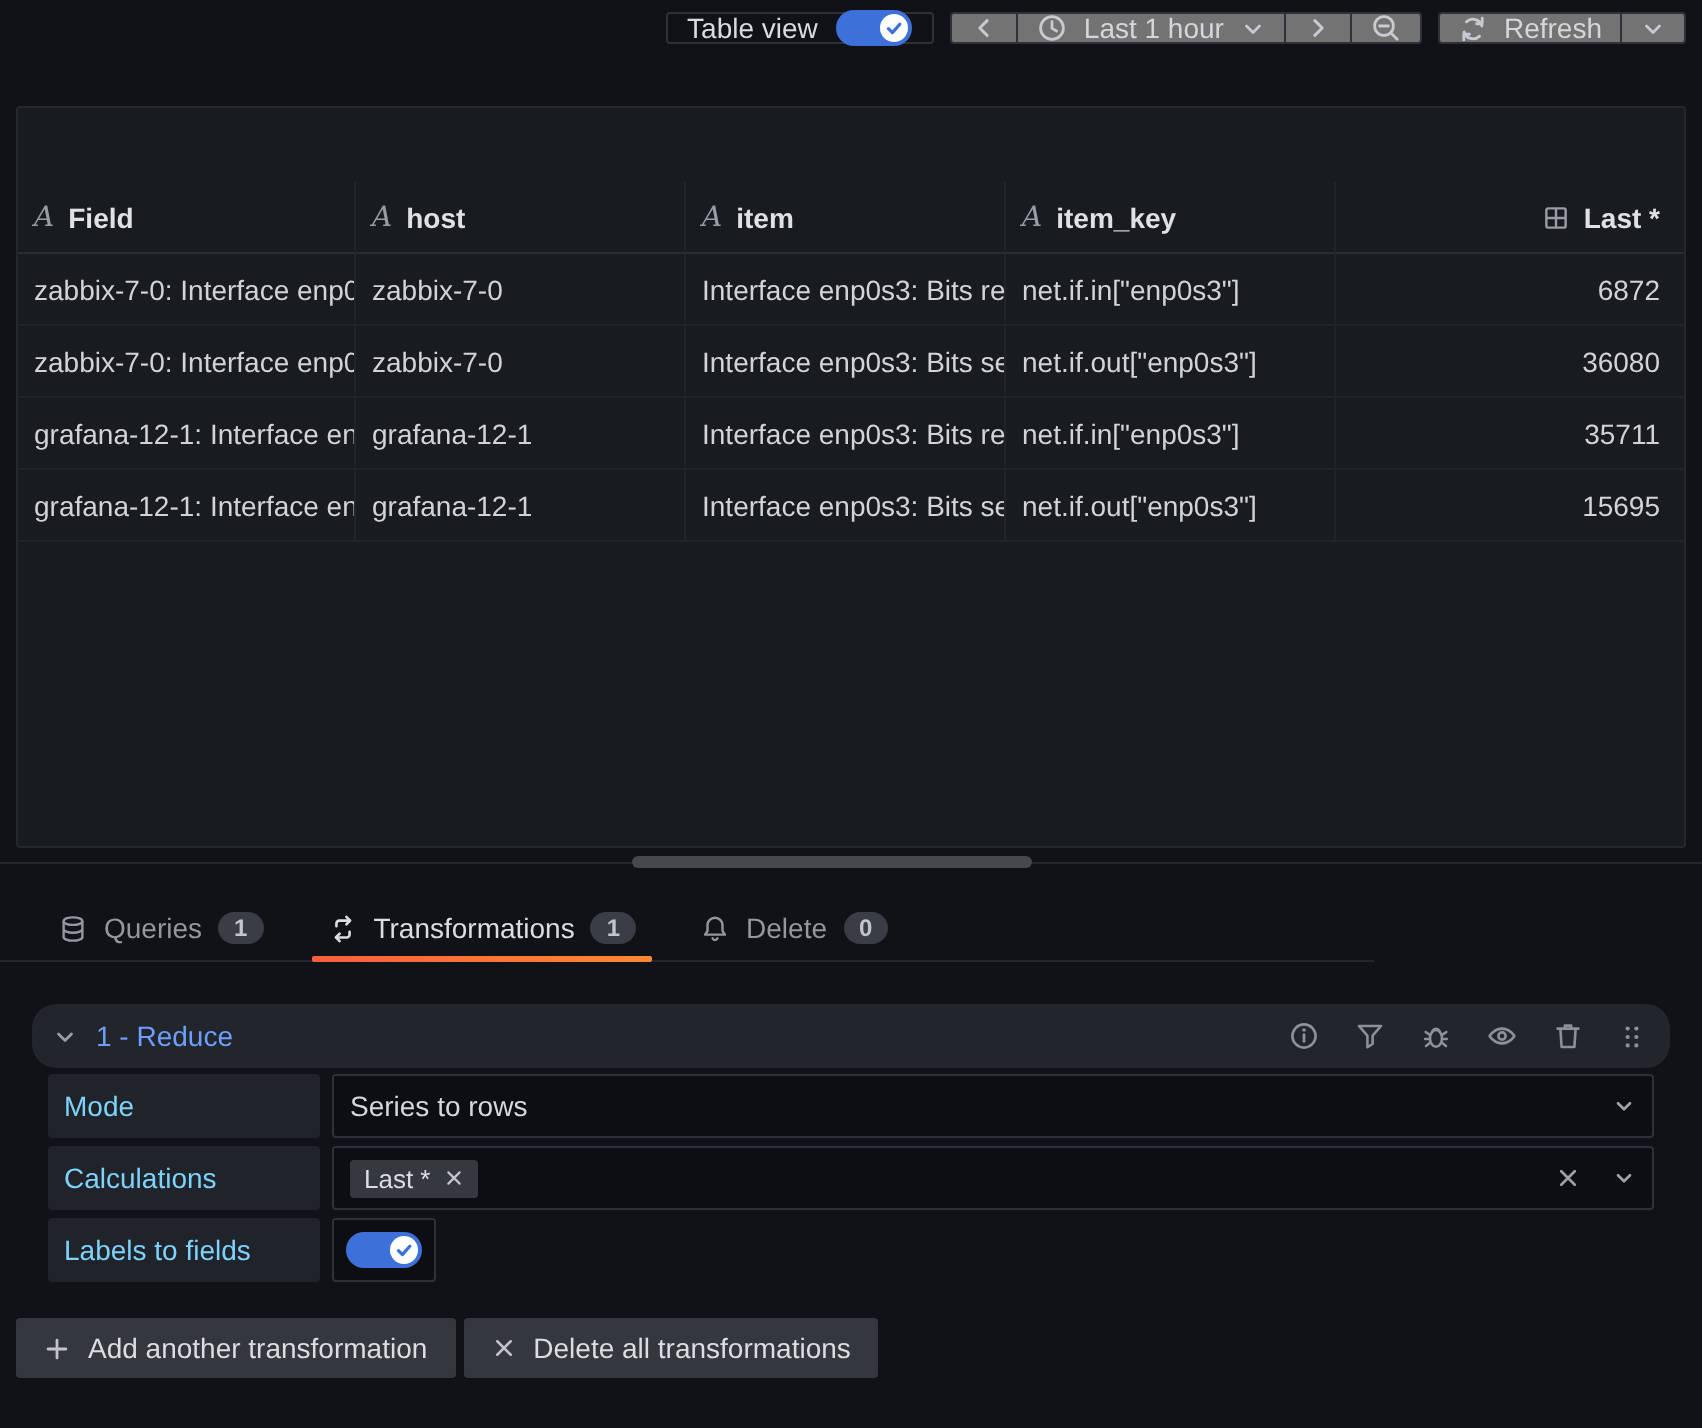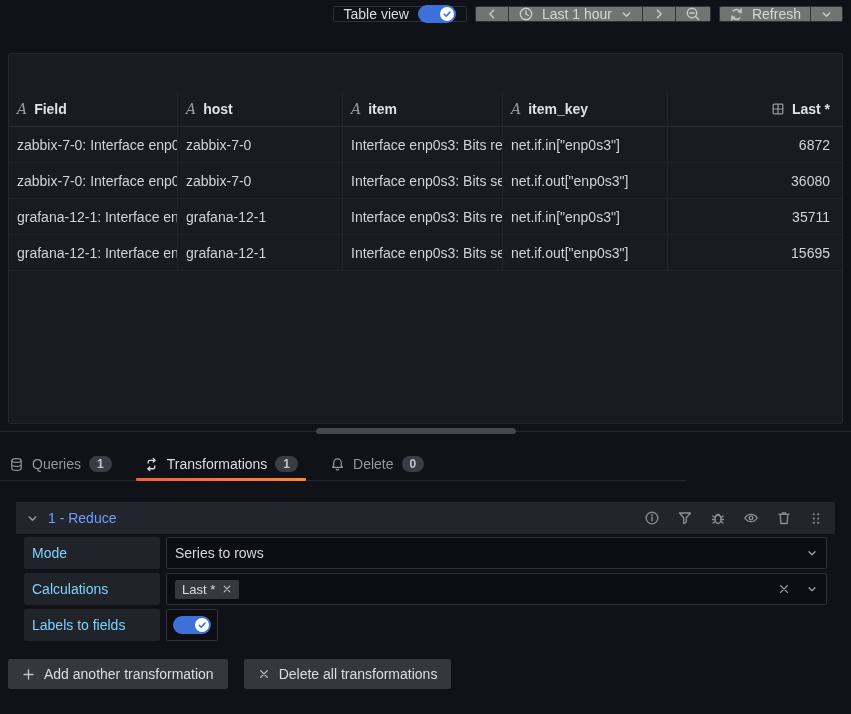--- a/index.html
+++ b/index.html
@@ -32,45 +32,45 @@
   .t-cell:last-child { border-right:none; justify-content:flex-end; padding-right:12px; }
   .t-head .t-cell { font-weight:700; color:#e0e1e5; gap:7px; border-bottom:1px solid #2b2d34; }
   .str-icon { font-family:"DejaVu Serif", serif; font-style:italic; font-weight:400; color:#9a9ca4; font-size:14px; flex:0 0 auto; }
   .calc-icon { color:#9a9ca4; flex:0 0 auto; }
 
   
   .pane-divider { position:absolute; top:431px; left:0; width:851px; height:1px; background:#27282f; }
   .pane-handle { position:absolute; top:428px; left:316px; width:200px; height:6px; border-radius:3px; background:#45484f; cursor:row-resize; }
 
   
-  .tabs { position:absolute; top:448px; left:0; width:687px; height:33px; border-bottom:1px solid #24262d; display:flex; align-items:center; }
+  .tabs { position:absolute; top:448px; left:0; width:687px; height:33px; border-bottom:1px solid #24262d; display:flex; align-items:center; padding-left:20px; }
   .tab { position:relative; height:33px; display:flex; align-items:center; gap:8px; padding:0 9px; margin-right:14px; color:#95969e; font-size:14px; font-weight:500; cursor:pointer; }
   .tab.active { color:#dcdde1; }
   .tab.active::after { content:""; position:absolute; left:1px; right:1px; bottom:0; height:3px; border-radius:1px; background:linear-gradient(90deg,#f55f3e,#ff8833); }
   .badge { background:#3a3d45; color:#c4c5cb; font-size:12px; font-weight:600; border-radius:9px; padding:1px 8px; line-height:14px; }
 
   
   .tf-card { position:absolute; left:16px; top:502px; width:819px; }
-  .tf-header { height:32px; background:#22252b; display:flex; align-items:center; padding:0 10px; gap:9px; border-radius:0; }
+  .tf-header { height:32px; background:#22252b; display:flex; align-items:center; padding:0 10px; gap:9px; border-radius:12px; }
   .tf-collapse { color:#9b9da5; cursor:pointer; }
   .tf-title { color:#6e9fff; font-size:14px; font-weight:500; cursor:pointer; }
   .tf-actions { margin-left:auto; display:flex; gap:17px; align-items:center; padding-right:2px; color:#8e9097; }
   .tf-actions > span { cursor:pointer; }
   .tf-row { display:flex; margin-top:4px; height:32px; }
   .tf-row.first { margin-top:3px; }
   .tf-label { width:136px; flex:0 0 auto; background:#202329; display:flex; align-items:center; padding:0 8px; font-size:14px; color:#7dd3fc; margin-left:8px; border-radius:2px; white-space:nowrap; }
   .tf-input { flex:1; margin-left:6px; margin-right:8px; background:#0d0e13; border:1px solid #2e3138; border-radius:2px; display:flex; align-items:center; padding:0 8px; color:#d6d7db; font-size:14px; gap:16px; }
   .tf-input .spacer { flex:1; }
   .sel-caret, .sel-clear { color:#9da0a8; cursor:pointer; }
   .chip { background:#35383f; border-radius:2px; padding:2px 7px; display:flex; align-items:center; gap:7px; font-size:13px; color:#dcdde1; }
   .chip .x { color:#c4c5cb; cursor:pointer; }
   .tf-switchbox { margin-left:6px; width:52px; height:32px; border:1px solid #2e3138; background:#0d0e13; border-radius:2px; display:flex; align-items:center; justify-content:center; }
 
   
-  .tf-buttons { position:absolute; left:8px; top:659px; display:flex; gap:16px;border-radius:13px; }
+  .tf-buttons { position:absolute; left:8px; top:659px; display:flex; gap:4px;border-radius:13px; }
   .sec-btn { height:30px; background:#34373d; border:none; border-radius:2px; color:#dcdde1; font-size:14px; font-weight:500; display:flex; align-items:center; gap:9px; padding:0 14px; cursor:pointer; font-family:"Liberation Sans", sans-serif; }
   .sec-btn .b-icn { color:#c4c5cb; }
 </style>
 </head>
 <body>
 
 <div class="topbar">
   <div class="tv-box">
     <span class="tv-label">Table view</span>
     <span class="switch">

